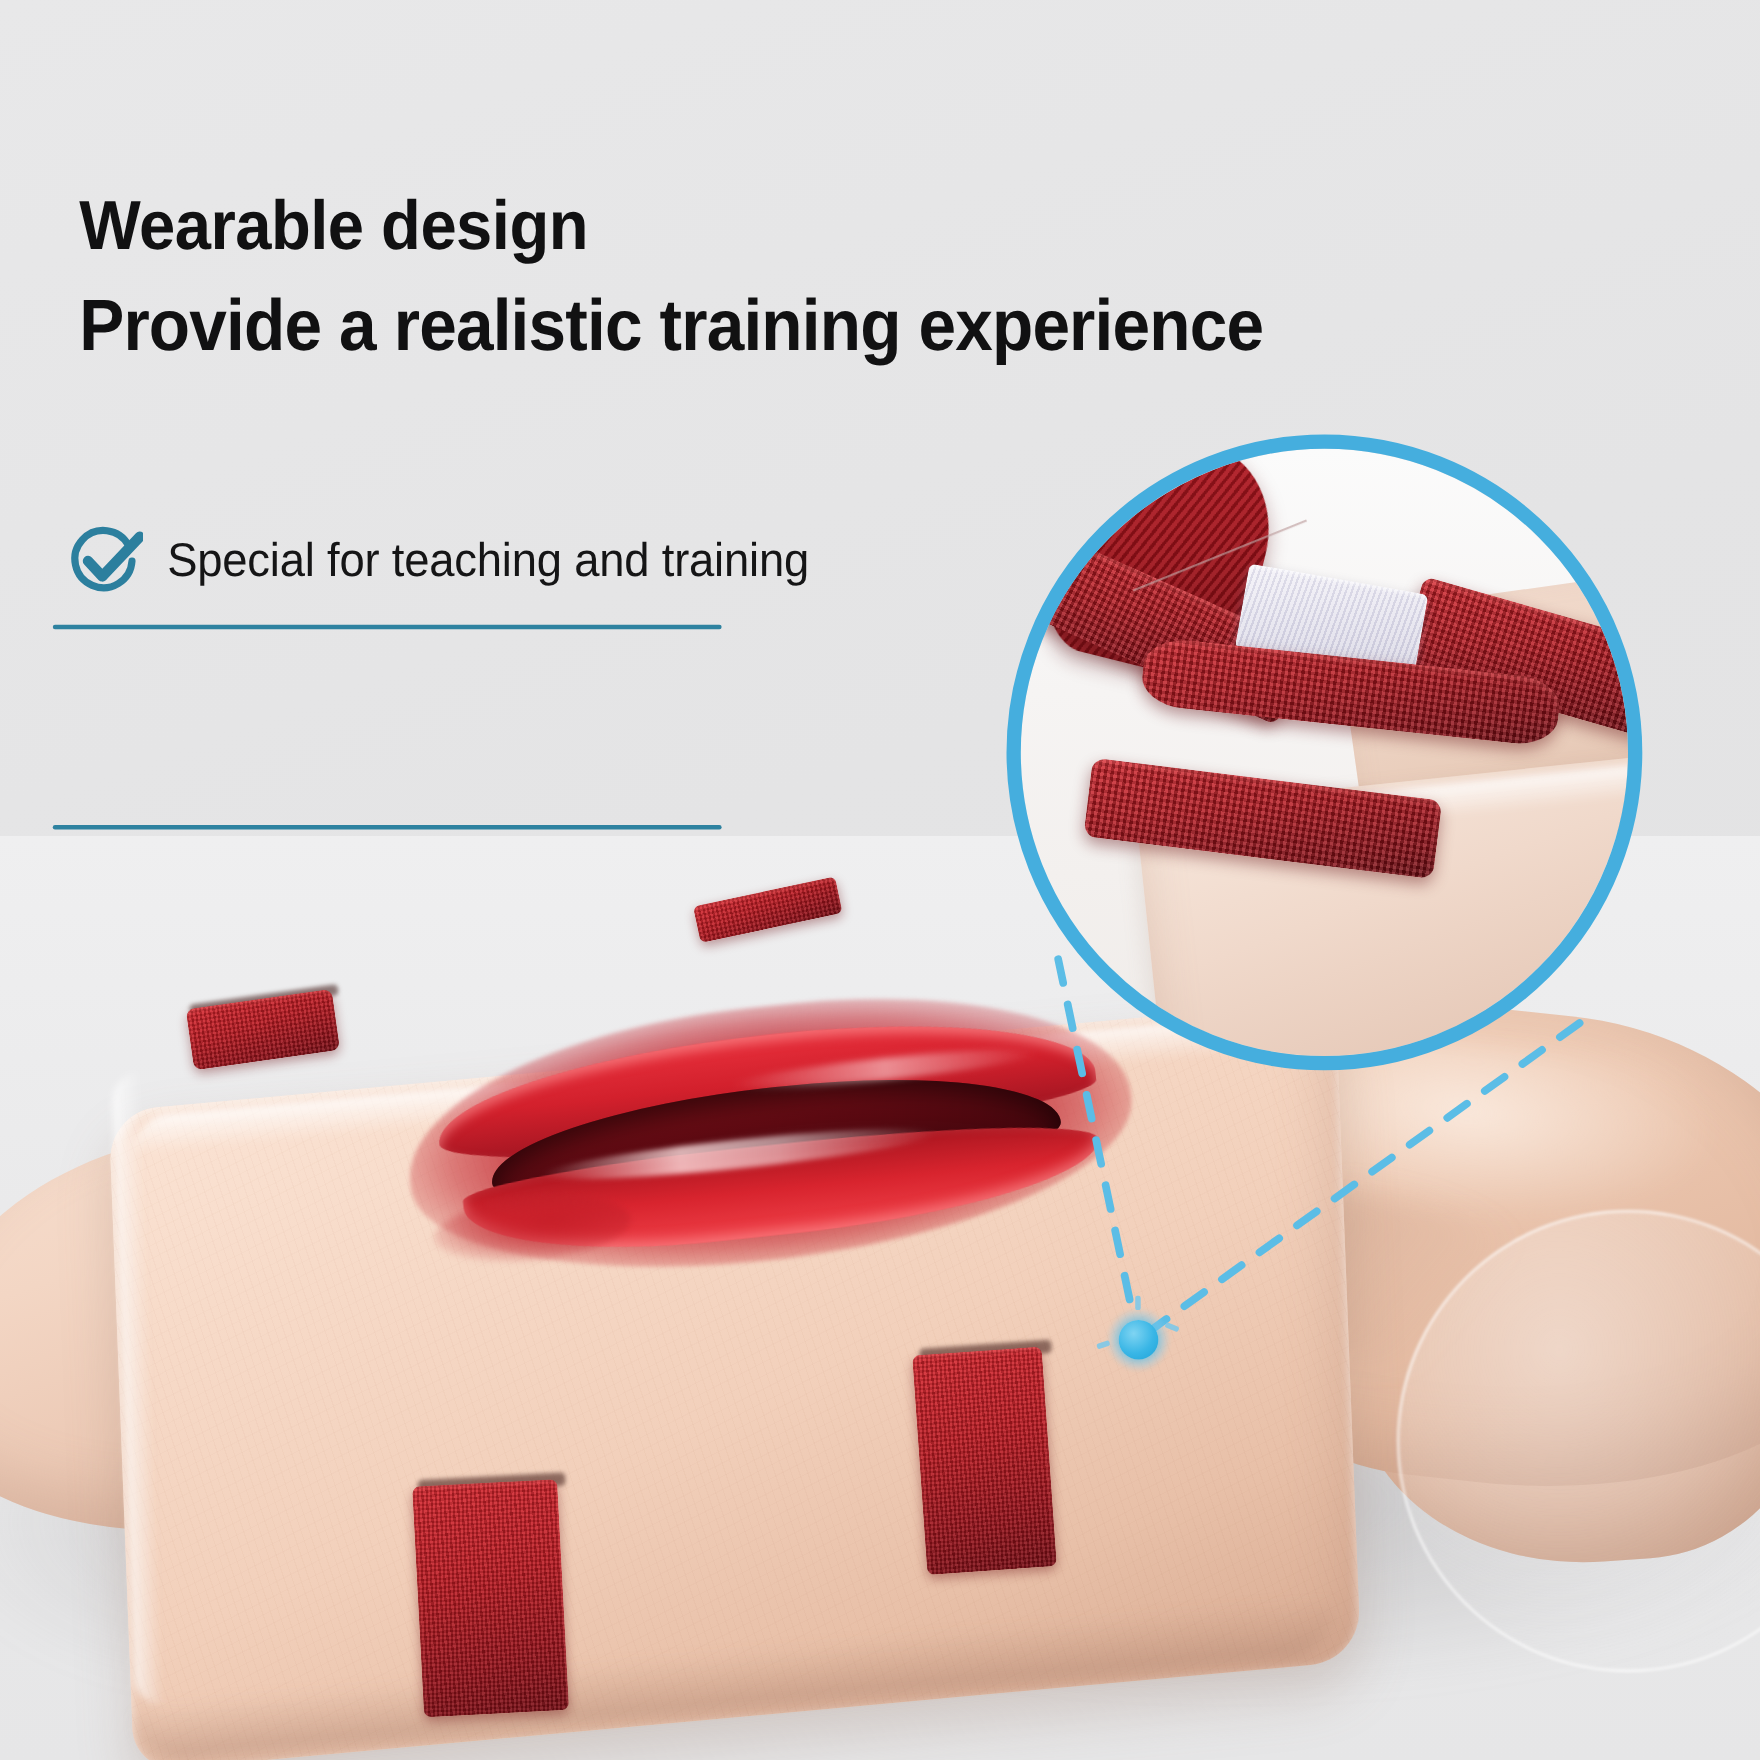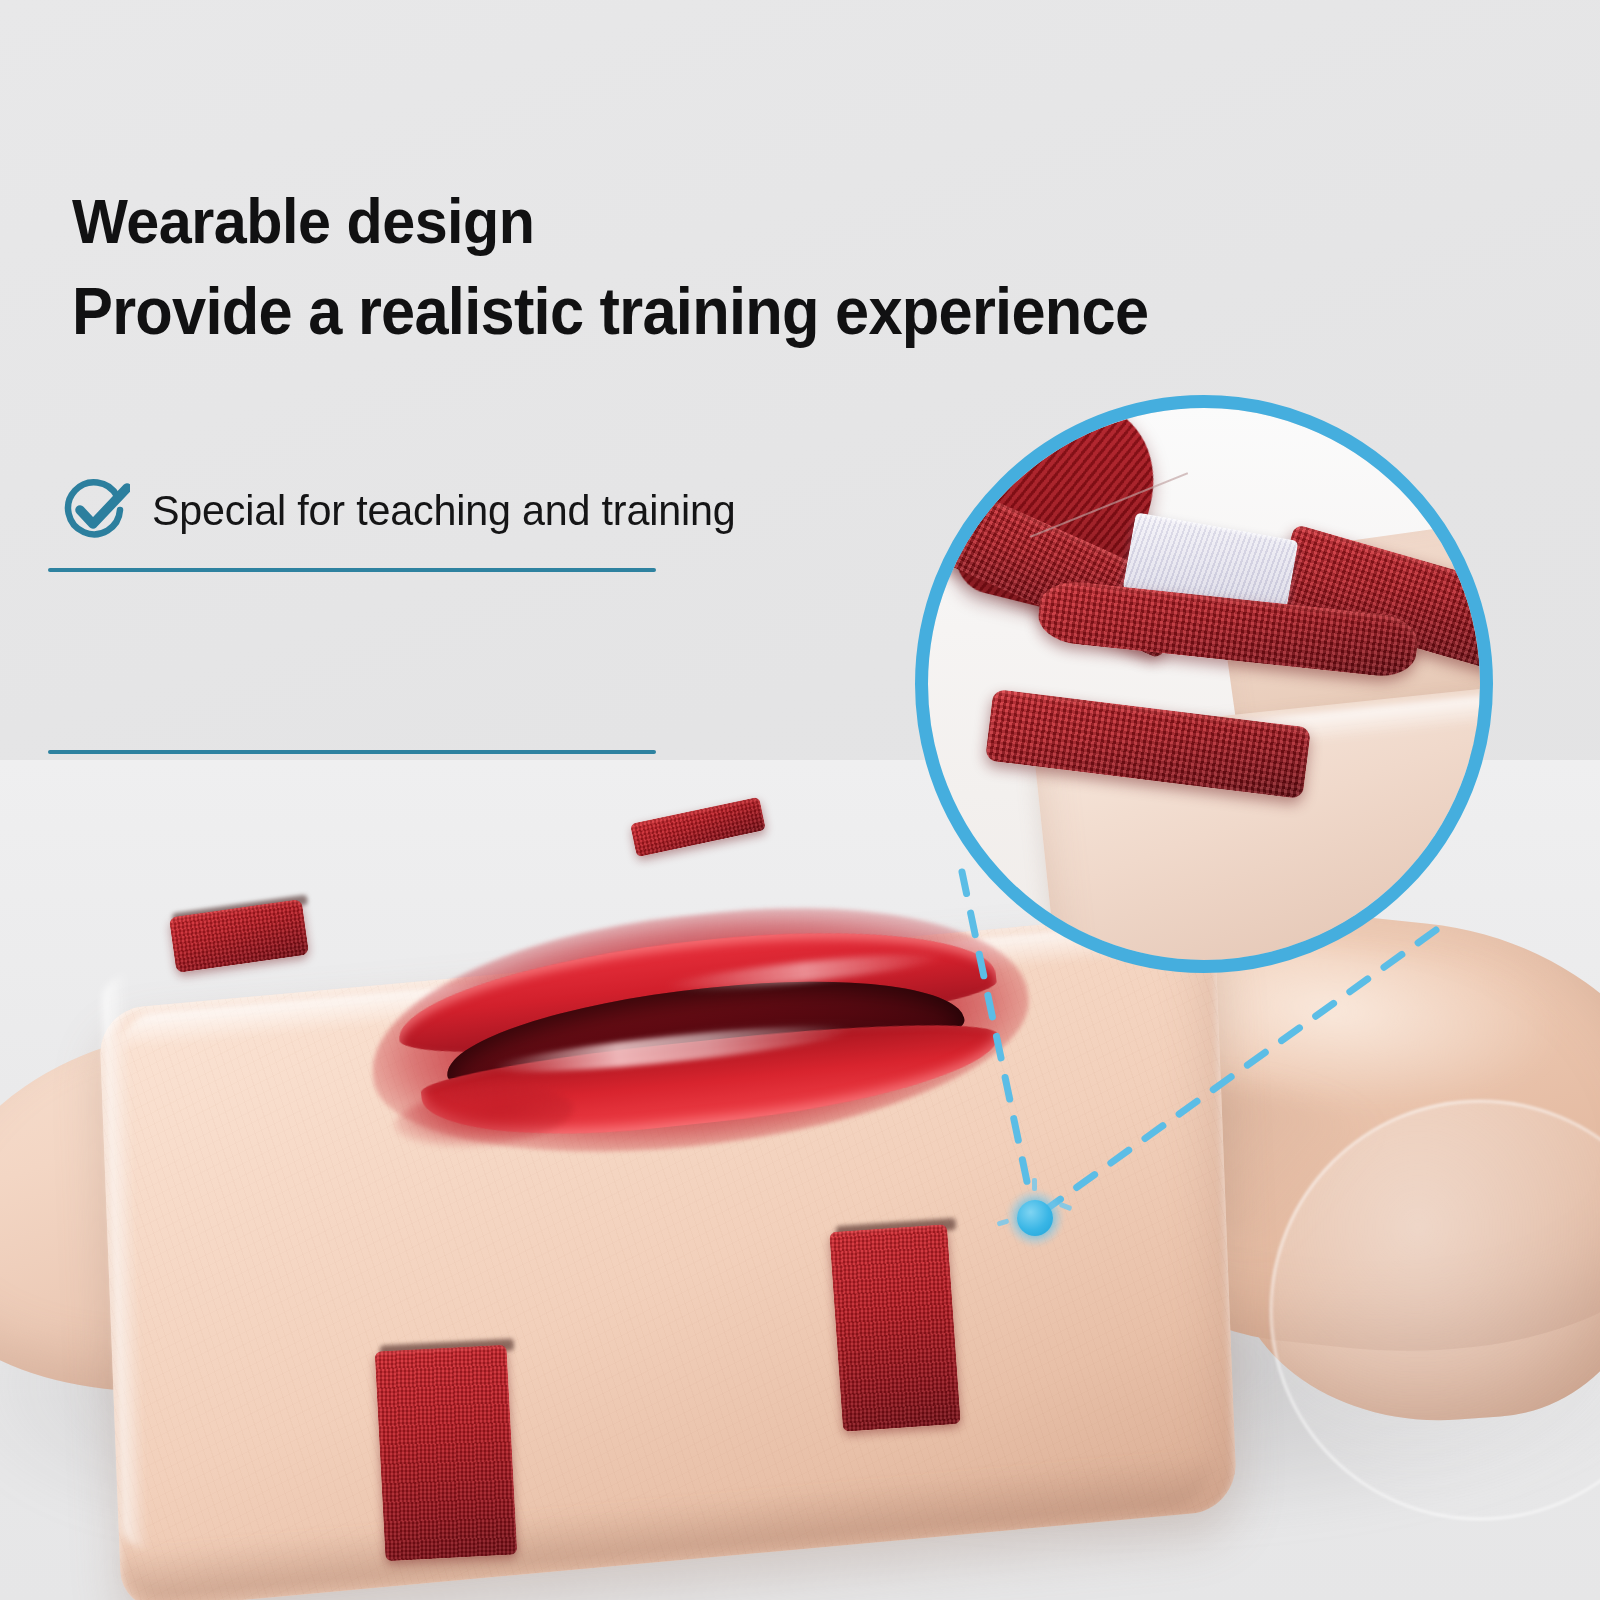--- a/index.html
+++ b/index.html
@@ -14,21 +14,21 @@
   
   #stage { position:absolute; inset:0; width:1600px; height:1600px; }
 
   
   .bg-base {
     position:absolute; inset:0;
     background:linear-gradient(160deg,#e8e8e9 0%,#e4e4e5 45%,#e2e2e3 100%);
   }
 
   
-  .headline { position:absolute; left:72px; top:172px; width:1400px;margin-top:16px; }
+  .headline { position:absolute; left:72px; top:172px; width:1400px; }
   .headline .h1 {
     font-size:63px; font-weight:700; color:#111112;
     letter-spacing:-0.5px; line-height:1.06;
     font-stretch:condensed; transform:scaleX(0.94); transform-origin:left center;
     white-space:nowrap;
   }
   .headline .h2 {
     font-size:66px; font-weight:700; color:#111112;
     letter-spacing:-0.8px; line-height:1.06; margin-top:22px;
     font-stretch:condensed; transform:scaleX(0.93); transform-origin:left center;

